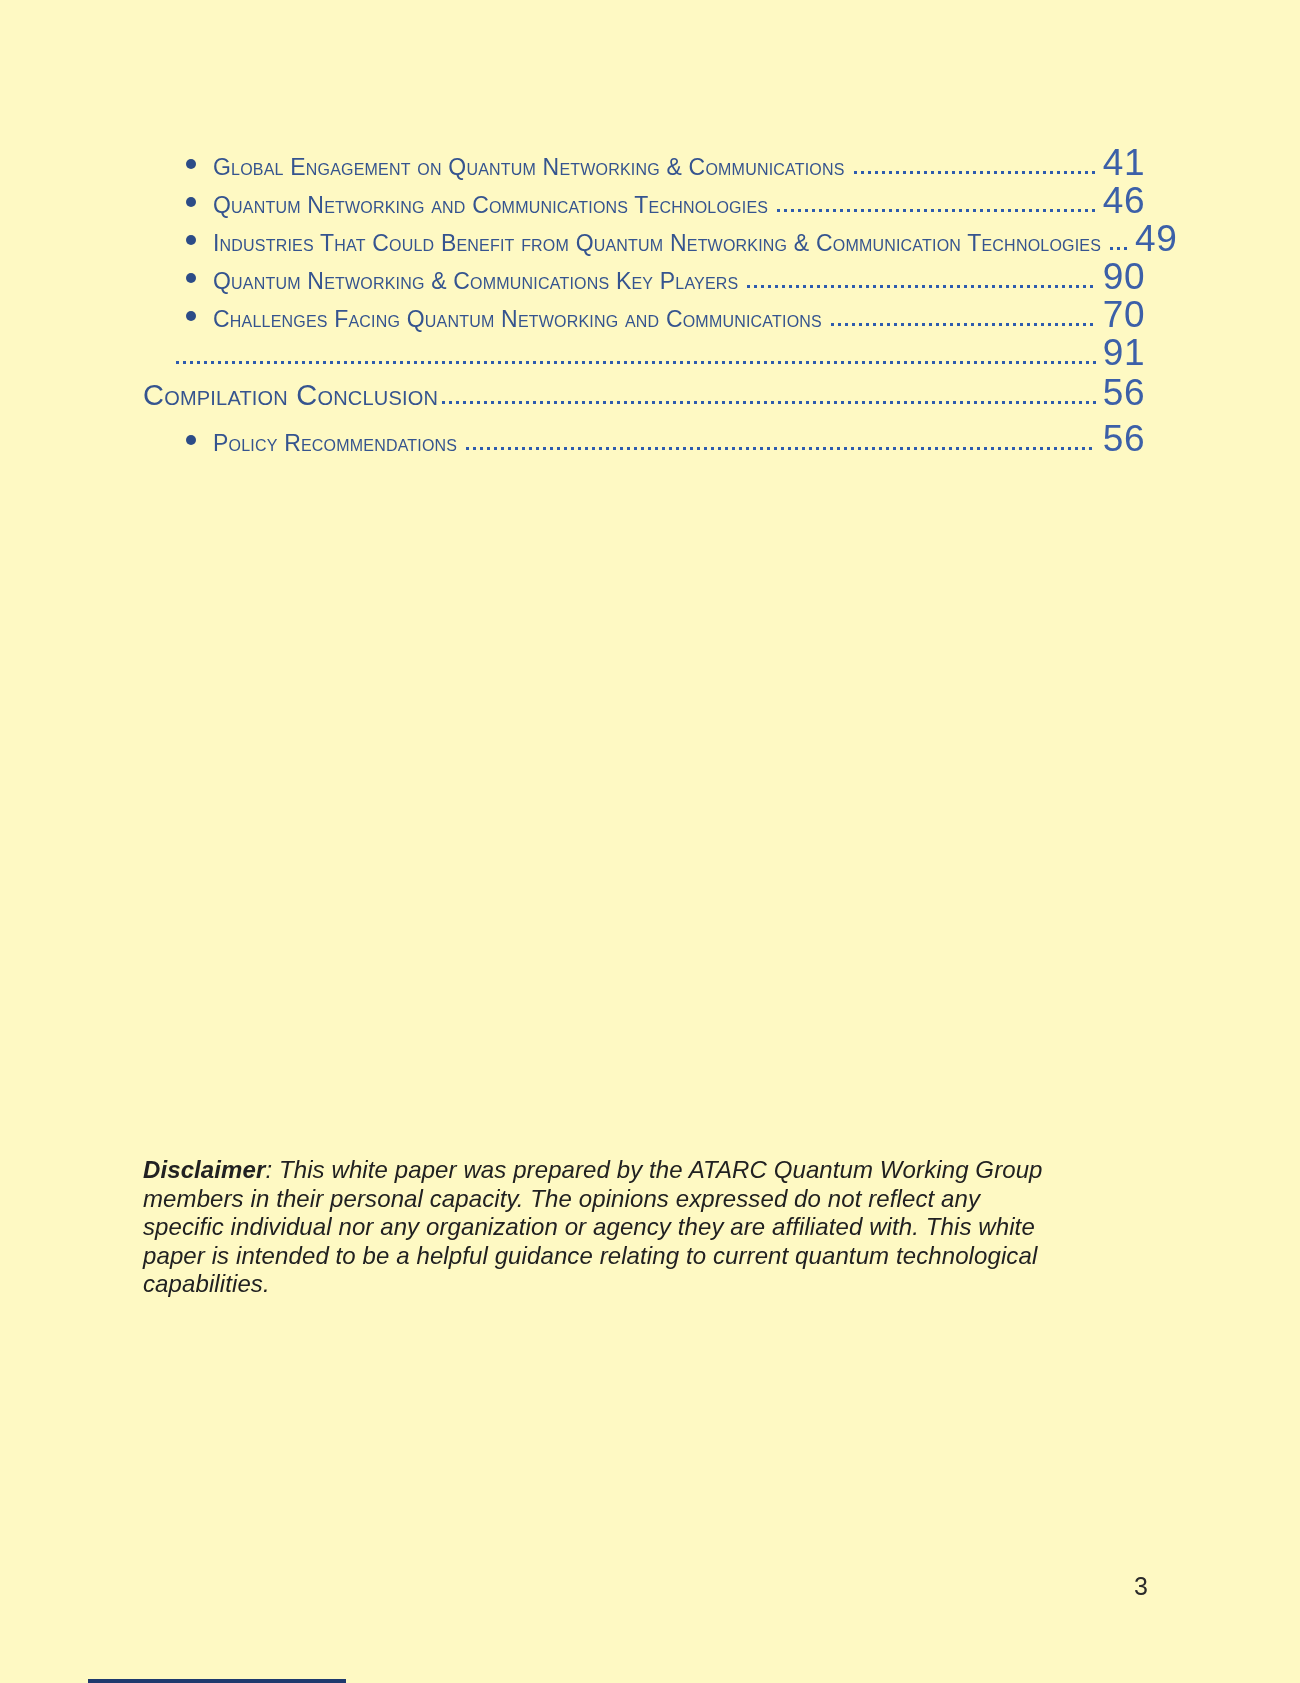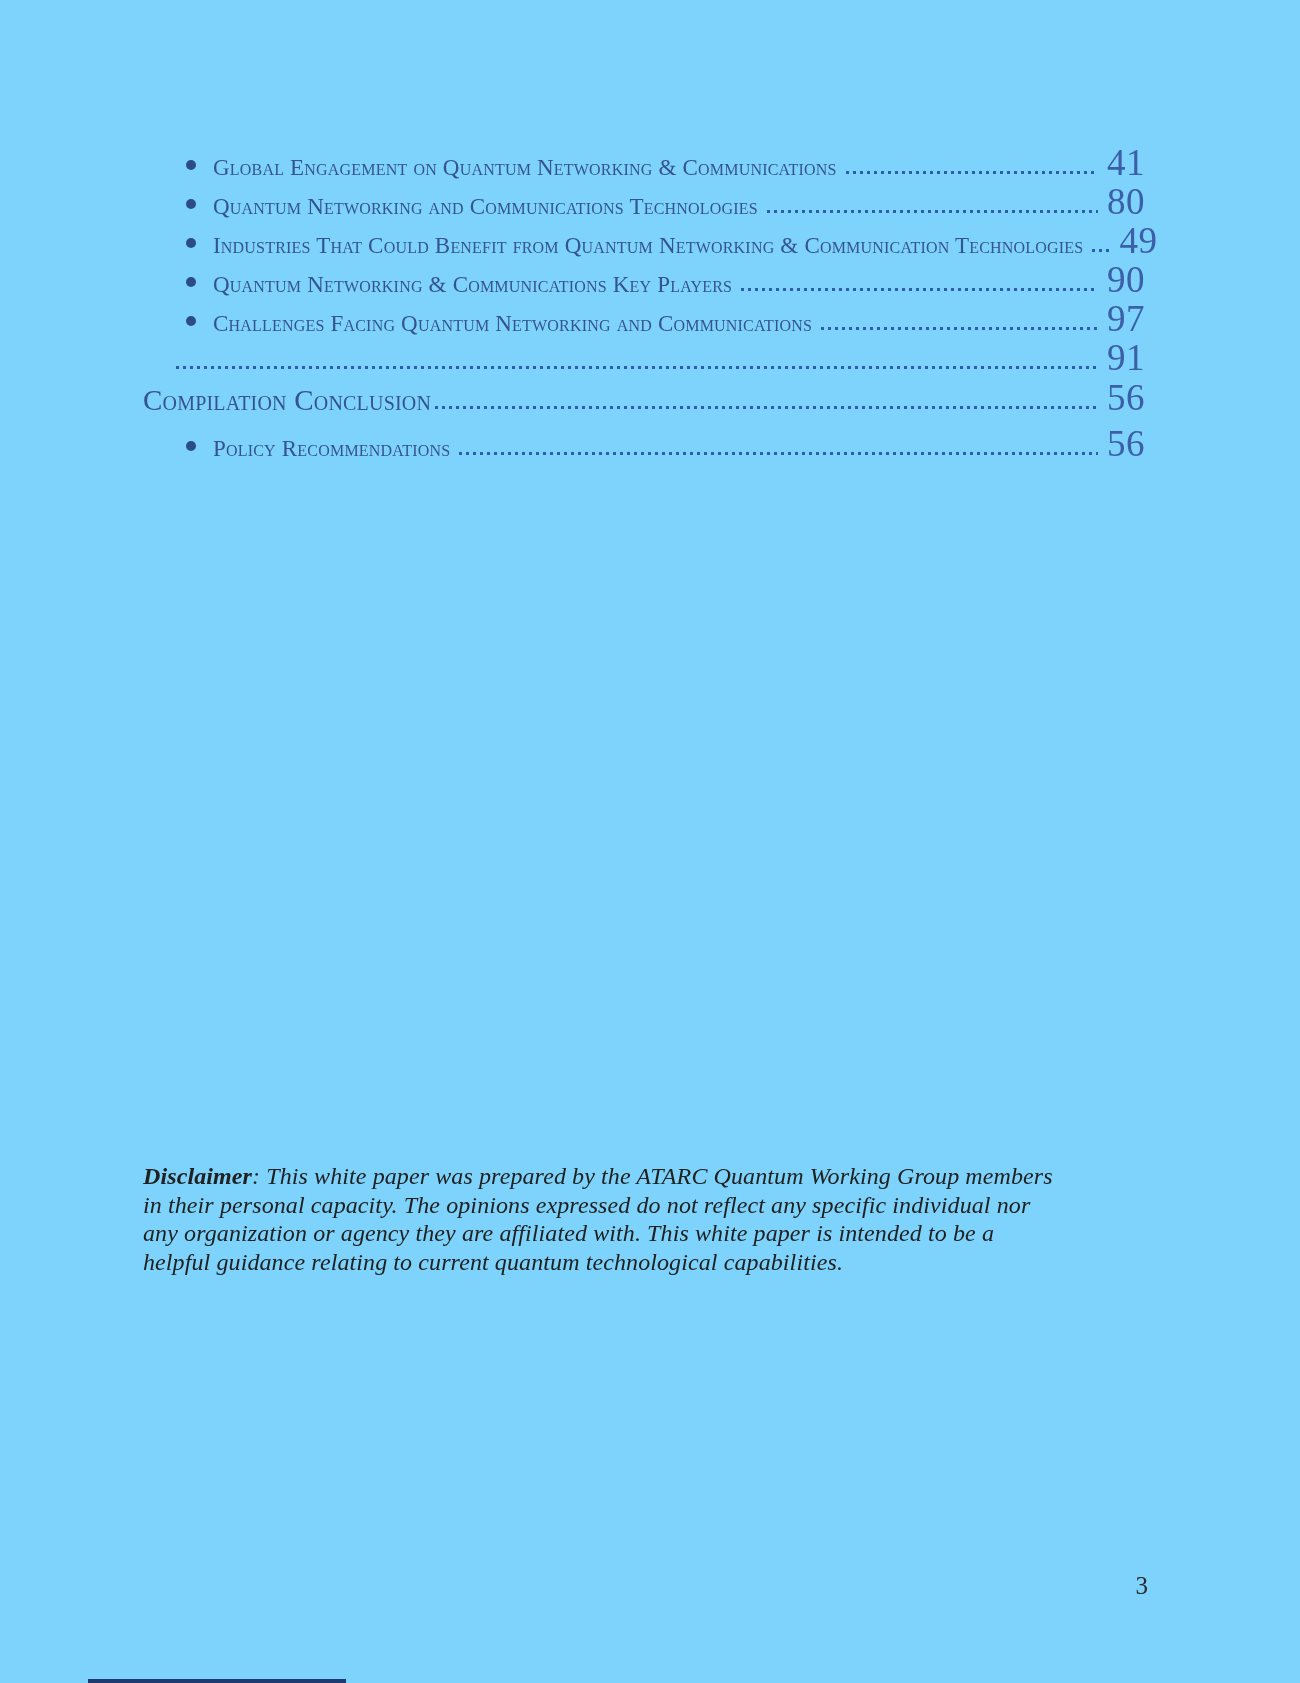--- a/index.html
+++ b/index.html
@@ -4,22 +4,22 @@
 <style>
   html, body {
     margin: 0;
     padding: 0;
     background: #ffffff;
   }
   .page {
     position: relative;
     width: 1300px;
     height: 1683px;
-    background: #7dd3fc;
-    font-family: Liberation Serif, serif;
+    background: #fef9c3;
+    font-family: Liberation Sans, sans-serif;
     overflow: hidden;
   }
   .content {
     position: absolute;
     left: 143px;
     top: 0;
     width: 1002px;
   }
 
   
@@ -129,42 +129,42 @@
         <span class="bullet"></span>
         <span class="toc-label">Global Engagement on Quantum Networking &amp; Communications</span>
         <span class="leader"></span>
         <span class="toc-page">41</span>
       </div>
 
       <div class="toc-row bulleted">
         <span class="bullet"></span>
         <span class="toc-label">Quantum Networking and Communications Technologies</span>
         <span class="leader"></span>
-        <span class="toc-page">80</span>
+        <span class="toc-page">46</span>
       </div>
 
       <div class="toc-row bulleted">
         <span class="bullet"></span>
         <span class="toc-label">Industries That Could Benefit from Quantum Networking &amp; Communication Technologies</span>
         <span class="leader"></span>
         <span class="toc-page">49</span>
       </div>
 
       <div class="toc-row bulleted">
         <span class="bullet"></span>
         <span class="toc-label">Quantum Networking &amp; Communications Key Players</span>
         <span class="leader"></span>
         <span class="toc-page">90</span>
       </div>
 
       <div class="toc-row bulleted">
         <span class="bullet"></span>
         <span class="toc-label">Challenges Facing Quantum Networking and Communications</span>
         <span class="leader"></span>
-        <span class="toc-page">97</span>
+        <span class="toc-page">70</span>
       </div>
 
       <div class="toc-row chapter">
         <span class="leader"></span>
         <span class="toc-page">91</span>
       </div>
 
       <div class="toc-heading-row">
         <span class="toc-label">Compilation Conclusion</span>
         <span class="leader"></span>

